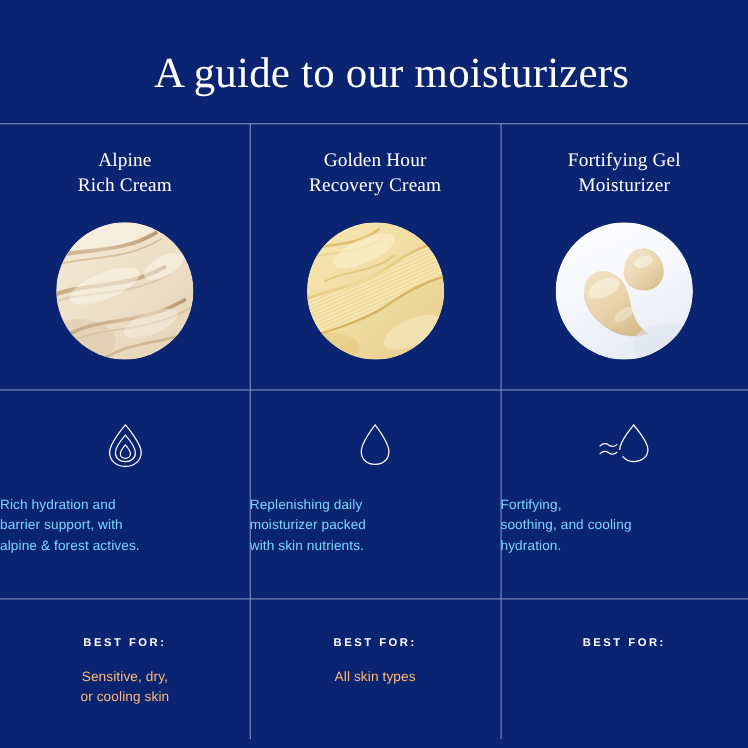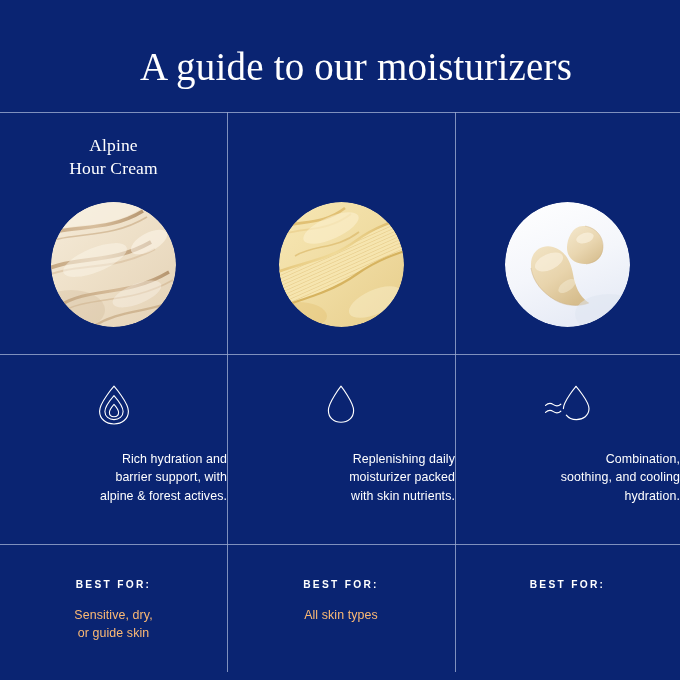--- a/index.html
+++ b/index.html
@@ -98,24 +98,24 @@
   }
   .icon-wrap {
     position:absolute;
     left:0; right:0; top:30px;
     display:flex; justify-content:center;
   }
   .icon-wrap svg { display:block; }
   .desc-text {
     position:absolute;
     left:0; right:0; top:96px;
-    text-align:right;
+    text-align:left;
     font-size:12.4px;
     line-height:18.4px;
-    color:#ffffff;
+    color:#7dd3fc;
     letter-spacing:0.1px;
   }
 
   
   .cell-best {
     height:136px;
     position:relative;
   }
   .best-label {
     position:absolute;
@@ -152,21 +152,21 @@
   <div class="rule-v" style="left: 227px; background: rgb(154, 168, 207);"></div>
   <div class="rule-v" style="left: 455px; background: rgb(154, 168, 207);"></div>
 
   <div class="cols">
 
     <div class="col c0">
 
       <div class="cell-product">
         <div class="product-name">
           <span>Alpine</span><br>
-          <span>Hour Cream</span>
+          <span>Rich Cream</span>
         </div>
         <div class="swatch-wrap">
           <div class="swatch">
             <svg viewBox="0 0 125 125" xmlns="http://www.w3.org/2000/svg" aria-hidden="true">
               <defs>
                 <linearGradient id="c1base" x1="0" y1="0" x2="1" y2="1">
                   <stop offset="0%" stop-color="#f5ebd9"></stop>
                   <stop offset="45%" stop-color="#eee0c8"></stop>
                   <stop offset="100%" stop-color="#e4d2b6"></stop>
                 </linearGradient>
@@ -214,28 +214,32 @@
           <span>Rich hydration and</span><br>
           <span>barrier support, with</span><br>
           <span>alpine &amp; forest actives.</span>
         </div>
       </div>
 
       <div class="cell-best">
         <div class="best-label">BEST FOR:</div>
         <div class="best-text">
           <span>Sensitive, dry,</span><br>
-          <span>or guide skin</span>
+          <span>or cooling skin</span>
         </div>
       </div>
     </div>
 
     <div class="col c1">
 
       <div class="cell-product">
+        <div class="product-name">
+          <span>Golden Hour</span><br>
+          <span>Recovery Cream</span>
+        </div>
         <div class="swatch-wrap">
           <div class="swatch">
             <svg viewBox="0 0 125 125" xmlns="http://www.w3.org/2000/svg" aria-hidden="true">
               <defs>
                 <linearGradient id="c2base" x1="0" y1="0" x2="1" y2="1">
                   <stop offset="0%" stop-color="#f7e7b4"></stop>
                   <stop offset="50%" stop-color="#f0dca2"></stop>
                   <stop offset="100%" stop-color="#e7cd8b"></stop>
                 </linearGradient>
                 <linearGradient id="c2band" x1="0" y1="0" x2="1" y2="0">
@@ -290,20 +294,24 @@
         <div class="best-label">BEST FOR:</div>
         <div class="best-text">
           <span>All skin types</span>
         </div>
       </div>
     </div>
 
     <div class="col c2">
 
       <div class="cell-product">
+        <div class="product-name">
+          <span>Fortifying Gel</span><br>
+          <span>Moisturizer</span>
+        </div>
         <div class="swatch-wrap">
           <div class="swatch">
             <svg viewBox="0 0 125 125" xmlns="http://www.w3.org/2000/svg" aria-hidden="true">
               <defs>
                 <linearGradient id="c3bg" x1="0" y1="0" x2="0.4" y2="1">
                   <stop offset="0%" stop-color="#ffffff"></stop>
                   <stop offset="60%" stop-color="#f4f6fb"></stop>
                   <stop offset="100%" stop-color="#e8ecf6"></stop>
                 </linearGradient>
                 <linearGradient id="c3blob" x1="0" y1="0" x2="0.7" y2="1">
@@ -342,21 +350,21 @@
       <div class="cell-desc">
         <div class="icon-wrap">
           <svg width="50" height="38" viewBox="0 0 50 38" fill="none" xmlns="http://www.w3.org/2000/svg" aria-hidden="true">
             <path d="M33 2.4 C33 2.4 46 17.2 46 24.6 C46 31.5 40.2 35.6 33.4 35.6 C29.4 35.6 25.6 34.1 23.3 31.1" stroke="#ffffff" stroke-width="1.15" stroke-linecap="round" stroke-linejoin="round"></path>
             <path d="M33 2.4 C33 2.4 20.4 17.2 20.4 24.6" stroke="#ffffff" stroke-width="1.15" stroke-linecap="round" stroke-linejoin="round"></path>
             <path d="M2.5 21.4 C5.2 18.9, 8 18.9, 10.4 20.6 C12.8 22.3, 15.3 22.4, 17.8 20.2" stroke="#ffffff" stroke-width="1.15" stroke-linecap="round" fill="none"></path>
             <path d="M2.5 28.4 C5.2 25.9, 8 25.9, 10.4 27.6 C12.8 29.3, 15.3 29.4, 17.8 27.2" stroke="#ffffff" stroke-width="1.15" stroke-linecap="round" fill="none"></path>
           </svg>
         </div>
         <div class="desc-text">
-          <span>Combination,</span><br>
+          <span>Fortifying,</span><br>
           <span>soothing, and cooling</span><br>
           <span>hydration.</span>
         </div>
       </div>
 
       <div class="cell-best">
         <div class="best-label">BEST FOR:</div>
       </div>
     </div>
 

